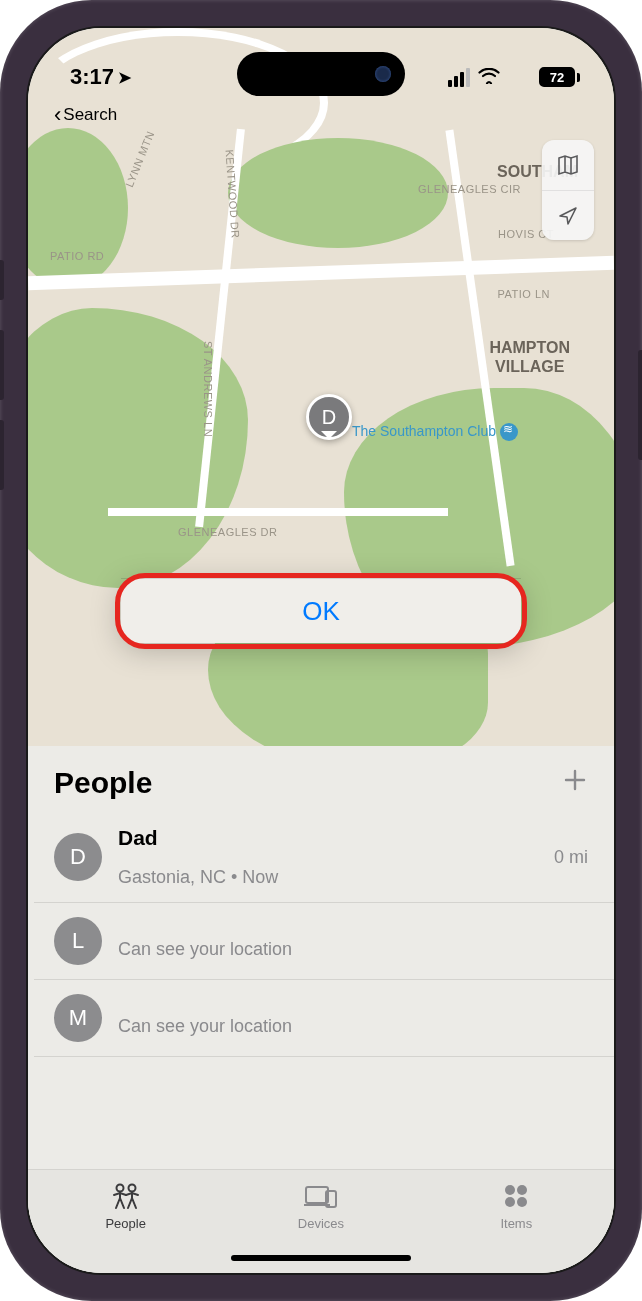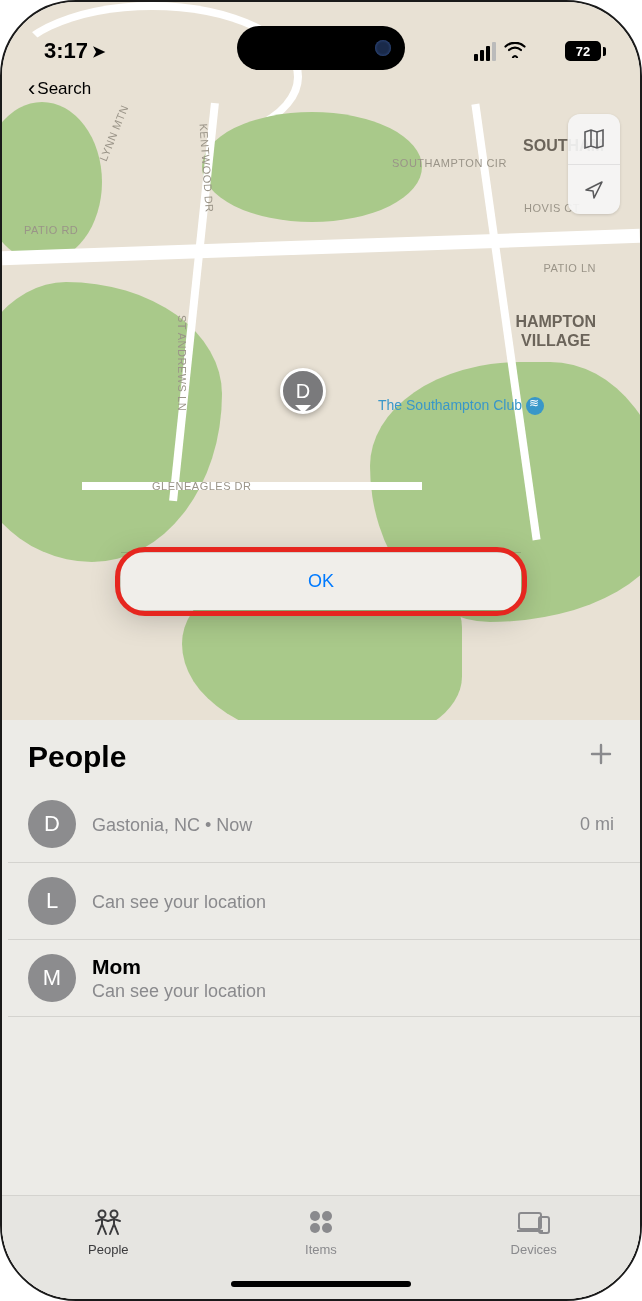--- a/index.html
+++ b/index.html
@@ -1,21 +1,21 @@
 <!DOCTYPE html>
 <html><head>
 <meta charset="utf-8">
 <style>
   * { margin: 0; padding: 0; box-sizing: border-box; font-family: -apple-system, BlinkMacSystemFont, "Segoe UI", Helvetica, Arial, sans-serif; }
   body { background: #fff; display: flex; justify-content: center; }
   .phone-frame {
     width: 642px; height: 1301px;
     background: #3a2f3f;
     border-radius: 92px;
-    padding: 0;
+    padding: 26px;
     position: relative;
     box-shadow: inset 0 0 4px rgba(255,255,255,0.2);
   }
   .phone-inner {
     width: 100%; height: 100%;
     background: #e9e7e3;
     border-radius: 76px;
     overflow: hidden;
     position: relative;
     border: 2px solid #1a1a1a;
@@ -77,23 +77,23 @@
   .road-v1 { top:100px; left:188px; width:8px; height:400px; transform: rotate(6deg); }
   .road-v2 { top:100px; right:130px; width:8px; height:440px; transform: rotate(-8deg); }
   .road-curve { top:120px; left:200px; width:300px; height:150px; border: 8px solid #fff; border-radius: 50%; background: transparent; border-bottom-color: transparent; border-left-color: transparent; }
 
   .map-label { position:absolute; font-size:11px; color:#9a9488; letter-spacing:0.5px; }
   .ml1 { top:125px; left:82px; transform: rotate(-68deg); }
   .ml2 { top:160px; left:160px; transform: rotate(86deg); }
   .ml3 { top:222px; left:22px; }
   .ml4 { top:155px; left:390px; }
   .ml5 { top:200px; right:60px; }
-  .ml6 { top:260px; right:44px; }
+  .ml6 { top:260px; right:64px; }
   .ml7 { top:355px; left:132px; transform: rotate(90deg); }
-  .ml8 { top:478px; left:150px; }
+  .ml8 { top:498px; left:150px; }
   .ml-place { position:absolute; font-weight:600; color:#6b645a; font-size:16px; text-align:center; }
   .mlp1 { top:135px; right:36px; }
   .mlp2 { top:310px; right:44px; line-height:1.2; }
   .ml-poi { position:absolute; font-size:14px; color:#3997c9; font-weight:500; }
   .mlpoi1 { top:395px; right:96px; }
   .poi-dot { display:inline-block; width:18px; height:18px; background:#3997c9; border-radius:50%; vertical-align:middle; margin-left:4px; position:relative; }
   .poi-dot::after{content:"≋"; color:#fff; position:absolute; left:3px; top:-1px; font-size:12px;}
 
   .map-pin {
     position:absolute; top:366px; left:278px;
@@ -118,22 +118,22 @@
 
   .alert {
     position:absolute; top:550px; left:50%; transform:translateX(-50%);
     width:400px; background:#f0eeea; border-radius:18px;
     box-shadow: 0 6px 30px rgba(0,0,0,0.25);
     z-index:60; overflow:visible;
   }
   .alert-msg { padding: 26px 28px 24px; text-align:center; font-size:21px; font-weight:600; color:#000; line-height:1.3; }
   .alert-btn-wrap { border-top:1px solid rgba(0,0,0,0.12); position:relative; }
   .alert-btn {
-    width:100%; height:57px; display:flex; align-items:center; justify-content:center;
-    font-size:18px; color:#007aff; background:transparent; border:none; cursor:pointer;
+    width:100%; height:64px; display:flex; align-items:center; justify-content:center;
+    font-size:26px; color:#007aff; background:transparent; border:none; cursor:pointer;
     border-radius: 0 0 18px 18px;
   }
   .alert-highlight {
     position:absolute; inset:-6px; border:5px solid #e6261f; border-radius:30px; pointer-events:none;
   }
 
   .sheet {
     position:absolute; left:0; right:0; bottom:0; top:718px;
     background:#ecebe7; 
     z-index:20;
@@ -149,21 +149,21 @@
     margin-left: 6px;
   }
   .person-row:last-of-type { border-bottom:1px solid rgba(0,0,0,0.1); }
   .avatar {
     width:48px; height:48px; border-radius:50%; background:#8c8c8e;
     display:flex; align-items:center; justify-content:center;
     color:#fff; font-size:22px; font-weight:400; margin-right:16px; flex-shrink:0;
   }
   .person-info { flex:1; }
   .person-name { font-size:21px; font-weight:600; color:#000; }
-  .person-sub { font-size:18px; color:#8a8a8d; margin-top:2px; }
+  .person-sub { font-size:18px; color:#8a8a8d; margin-top:17px; }
   .person-dist { font-size:18px; color:#8a8a8d; }
 
   .tab-bar {
     position:absolute; bottom:0; left:0; right:0; height:104px;
     background:#e6e5e1; border-top:1px solid rgba(0,0,0,0.08);
     display:flex; justify-content:space-around; align-items:flex-start;
     padding-top:10px; z-index:25;
   }
   .tab { display:flex; flex-direction:column; align-items:center; gap:4px; color:#8a8a8d; width:25%; }
   .tab.active { color:#3b3b3d; }
@@ -228,21 +228,21 @@
         <div class="park4"></div>
         <div class="park5"></div>
       <div class="road road-h1"></div>
       <div class="road road-h2"></div>
       <div class="road road-v1"></div>
       <div class="road road-v2"></div>
       <div class="road-curve"></div>
       <span class="map-label ml1">LYNN MTN</span>
       <span class="map-label ml2">KENTWOOD DR</span>
       <span class="map-label ml3">PATIO RD</span>
-      <span class="map-label ml4">SOUTHAMPTON CIR</span>
+      <span class="map-label ml4">GLENEAGLES CIR</span>
       <span class="map-label ml5">HOVIS CT</span>
       <span class="map-label ml6">PATIO LN</span>
       <span class="map-label ml7">ST ANDREWS LN</span>
       <span class="map-label ml8">GLENEAGLES DR</span>
       <span class="ml-place mlp1">SOUTHAM</span>
       <span class="ml-place mlp2" style="white-space:pre;">HAMPTON
 VILLAGE</span>
       <span class="ml-poi mlpoi1"><span>The Southampton Club</span><span class="poi-dot"></span></span>
 
       <div class="map-pin">
@@ -276,37 +276,37 @@
         <div class="add-btn">
           <svg width="26" height="26" viewBox="0 0 26 26">
               <path d="M13 4 V22 M4 13 H22" stroke="#8a8a8d" stroke-width="2.4" stroke-linecap="round"></path>
             </svg>
         </div>
       </div>
 
       <div class="person-row">
         <div class="avatar">D</div>
         <div class="person-info">
+          <div class="person-name">Dad</div>
           <div class="person-sub">Gastonia, NC • Now</div>
         </div>
         <div class="person-dist">0 mi</div>
       </div>
 
       <div class="person-row">
         <div class="avatar">L</div>
         <div class="person-info">
           <div class="person-sub">Can see your location</div>
         </div>
         <div class="person-dist"></div>
       </div>
 
       <div class="person-row">
         <div class="avatar">M</div>
         <div class="person-info">
-          <div class="person-name">Mom</div>
           <div class="person-sub">Can see your location</div>
         </div>
         <div class="person-dist"></div>
       </div>
     </div>
 
     <div class="tab-bar">
       <div class="tab active">
         <div class="tab-icon">
           <svg width="36" height="28" viewBox="0 0 36 28">
@@ -315,40 +315,40 @@
                 <circle cx="24" cy="6" r="3.5"></circle>
                 <path d="M12 10 V16 M12 16 L8 26 M12 16 L16 26 M6 13 L12 11 L18 13"></path>
                 <path d="M24 10 V16 M24 16 L20 26 M24 16 L28 26 M18 13 L24 11 L30 13"></path>
               </g>
             </svg>
         </div>
         <span class="tab-label">People</span>
       </div>
       <div class="tab">
         <div class="tab-icon">
+          <svg width="34" height="26" viewBox="0 0 34 26">
+              <g stroke="#8a8a8d" stroke-width="2" fill="none">
+                <rect x="2" y="4" width="22" height="16" rx="2"></rect>
+                <path d="M0 22 H26"></path>
+                <rect x="22" y="8" width="10" height="16" rx="2"></rect>
+              </g>
+            </svg>
+        </div>
+        <span class="tab-label">Devices</span>
+      </div>
+      <div class="tab">
+        <div class="tab-icon">
           <svg width="28" height="28" viewBox="0 0 28 28">
               <g fill="#8a8a8d">
                 <circle cx="8" cy="8" r="5"></circle>
                 <circle cx="20" cy="8" r="5"></circle>
                 <circle cx="8" cy="20" r="5"></circle>
                 <circle cx="20" cy="20" r="5"></circle>
               </g>
             </svg>
         </div>
         <span class="tab-label">Items</span>
       </div>
-      <div class="tab">
-        <div class="tab-icon">
-          <svg width="34" height="26" viewBox="0 0 34 26">
-              <g stroke="#8a8a8d" stroke-width="2" fill="none">
-                <rect x="2" y="4" width="22" height="16" rx="2"></rect>
-                <path d="M0 22 H26"></path>
-                <rect x="22" y="8" width="10" height="16" rx="2"></rect>
-              </g>
-            </svg>
-        </div>
-        <span class="tab-label">Devices</span>
-      </div>
     </div>
 
     <div class="home-ind"></div>
   </div>
 </div>
 
 </body></html>

